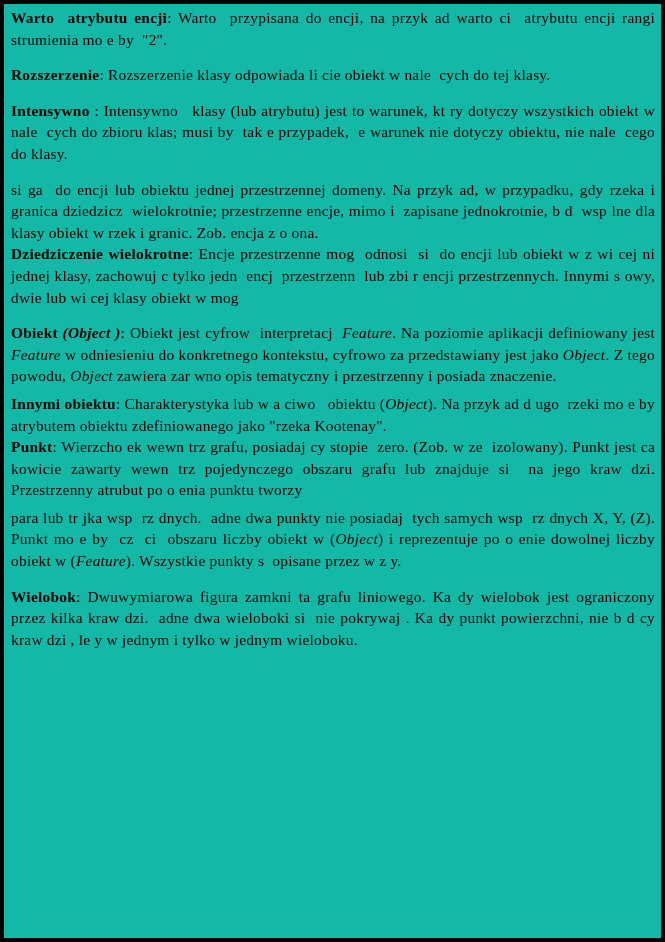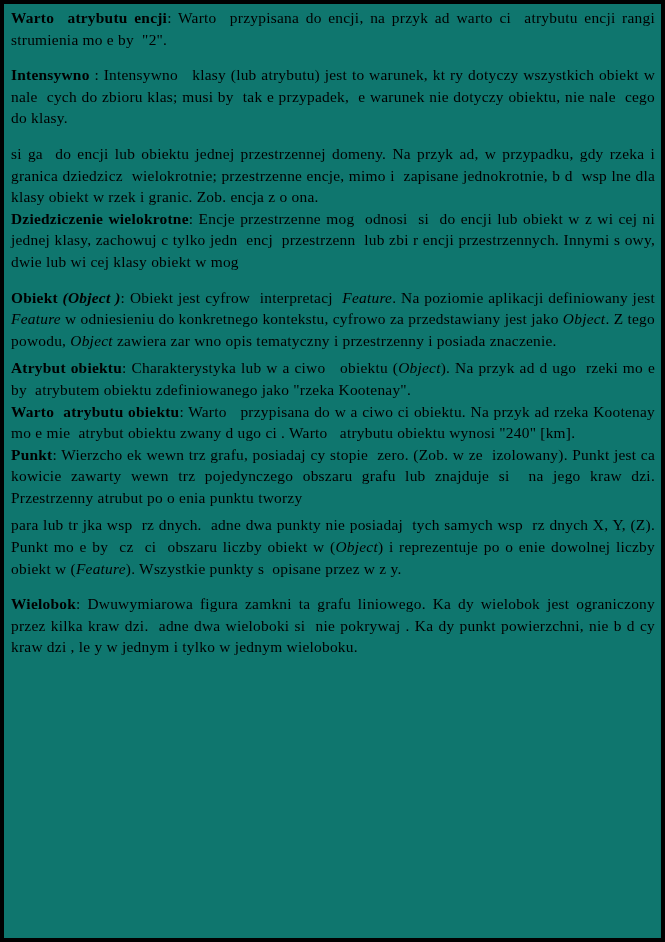--- a/index.html
+++ b/index.html
@@ -5,21 +5,21 @@
   html, body {
     margin: 0;
     padding: 0;
     background: #ffffff;
   }
   .page {
     width: 665px;
     height: 942px;
     box-sizing: border-box;
     border: 4px solid #000000;
-    background: #0f766e;
+    background: #14b8a6;
     padding: 3px 6px 4px 7px;
     overflow: hidden;
     font-family: "Liberation Serif", "DejaVu Serif", serif;
     font-size: 15.4px;
     line-height: 21.6px;
     color: #000000;
     letter-spacing: 0.25px;
   }
   .glossary p.entry {
     margin: 0;
@@ -31,23 +31,23 @@
   .glossary p.entry.gap-2 { margin-top: 14px; }
   .seg-b { font-weight: bold; }
   .seg-i { font-style: italic; }
 </style>
 </head>
 <body>
 
 <div class="page">
   <div class="glossary">
       <p class="entry gap-0"><span class="seg-b">Warto  atrybutu encji</span><span>: Warto  przypisana do encji, na przyk ad warto ci  atrybutu encji rangi strumienia mo e by  "2".</span></p>
+      <p class="entry gap-2"><span class="seg-b">Rozszerzenie</span><span>: Rozszerzenie klasy odpowiada li cie obiekt w nale  cych do tej klasy.</span></p>
       <p class="entry gap-2"><span class="seg-b">Intensywno </span><span>: Intensywno   klasy (lub atrybutu) jest to warunek, kt ry dotyczy wszystkich obiekt w nale  cych do zbioru klas; musi by  tak e przypadek,  e warunek nie dotyczy obiektu, nie nale  cego do klasy.</span></p>
       <p class="entry gap-2"><span>si ga  do encji lub obiektu jednej przestrzennej domeny. Na przyk ad, w przypadku, gdy rzeka i granica dziedzicz  wielokrotnie; przestrzenne encje, mimo i  zapisane jednokrotnie, b d  wsp lne dla klasy obiekt w rzek i granic. Zob. encja z o ona.</span></p>
       <p class="entry gap-0"><span class="seg-b">Dziedziczenie wielokrotne</span><span>: Encje przestrzenne mog  odnosi  si  do encji lub obiekt w z wi cej ni  jednej klasy, zachowuj c tylko jedn  encj  przestrzenn  lub zbi r encji przestrzennych. Innymi s owy, dwie lub wi cej klasy obiekt w mog </span></p>
       <p class="entry gap-2"><span class="seg-b">Obiekt </span><span class="seg-b seg-i">(Object )</span><span>: Obiekt jest cyfrow  interpretacj  </span><span class="seg-i">Feature</span><span>. Na poziomie aplikacji definiowany jest </span><span class="seg-i">Feature</span><span> w odniesieniu do konkretnego kontekstu, cyfrowo za przedstawiany jest jako </span><span class="seg-i">Object</span><span>. Z tego powodu, </span><span class="seg-i">Object</span><span> zawiera zar wno opis tematyczny i przestrzenny i posiada znaczenie.</span></p>
-      <p class="entry gap-1"><span class="seg-b">Atrybut obiektu</span><span>: Charakterystyka lub w a ciwo   obiektu (</span><span class="seg-i">Object</span><span>). Na przyk ad d ugo  rzeki mo e by  atrybutem obiektu zdefiniowanego jako "rzeka Kootenay".</span></p>
-      <p class="entry gap-0"><span class="seg-b">Warto  atrybutu obiektu</span><span>: Warto   przypisana do w a ciwo ci obiektu. Na przyk ad rzeka Kootenay mo e mie  atrybut obiektu zwany d ugo ci . Warto   atrybutu obiektu wynosi "240" [km].</span></p>
+      <p class="entry gap-1"><span class="seg-b">Innymi obiektu</span><span>: Charakterystyka lub w a ciwo   obiektu (</span><span class="seg-i">Object</span><span>). Na przyk ad d ugo  rzeki mo e by  atrybutem obiektu zdefiniowanego jako "rzeka Kootenay".</span></p>
       <p class="entry gap-0"><span class="seg-b">Punkt</span><span>: Wierzcho ek wewn trz grafu, posiadaj cy stopie  zero. (Zob. w ze  izolowany). Punkt jest ca kowicie zawarty wewn trz pojedynczego obszaru grafu lub znajduje si  na jego kraw dzi. Przestrzenny atrubut po o enia punktu tworzy</span></p>
       <p class="entry gap-1"><span>para lub tr jka wsp  rz dnych.  adne dwa punkty nie posiadaj  tych samych wsp  rz dnych X, Y, (Z). Punkt mo e by  cz  ci  obszaru liczby obiekt w (</span><span class="seg-i">Object</span><span>) i reprezentuje po o enie dowolnej liczby obiekt w (</span><span class="seg-i">Feature</span><span>). Wszystkie punkty s  opisane przez w z y.</span></p>
       <p class="entry gap-2"><span class="seg-b">Wielobok</span><span>: Dwuwymiarowa figura zamkni ta grafu liniowego. Ka dy wielobok jest ograniczony przez kilka kraw dzi.  adne dwa wieloboki si  nie pokrywaj . Ka dy punkt powierzchni, nie b d cy kraw dzi , le y w jednym i tylko w jednym wieloboku.</span></p>
     </div>
 </div>
 
 </body></html>

